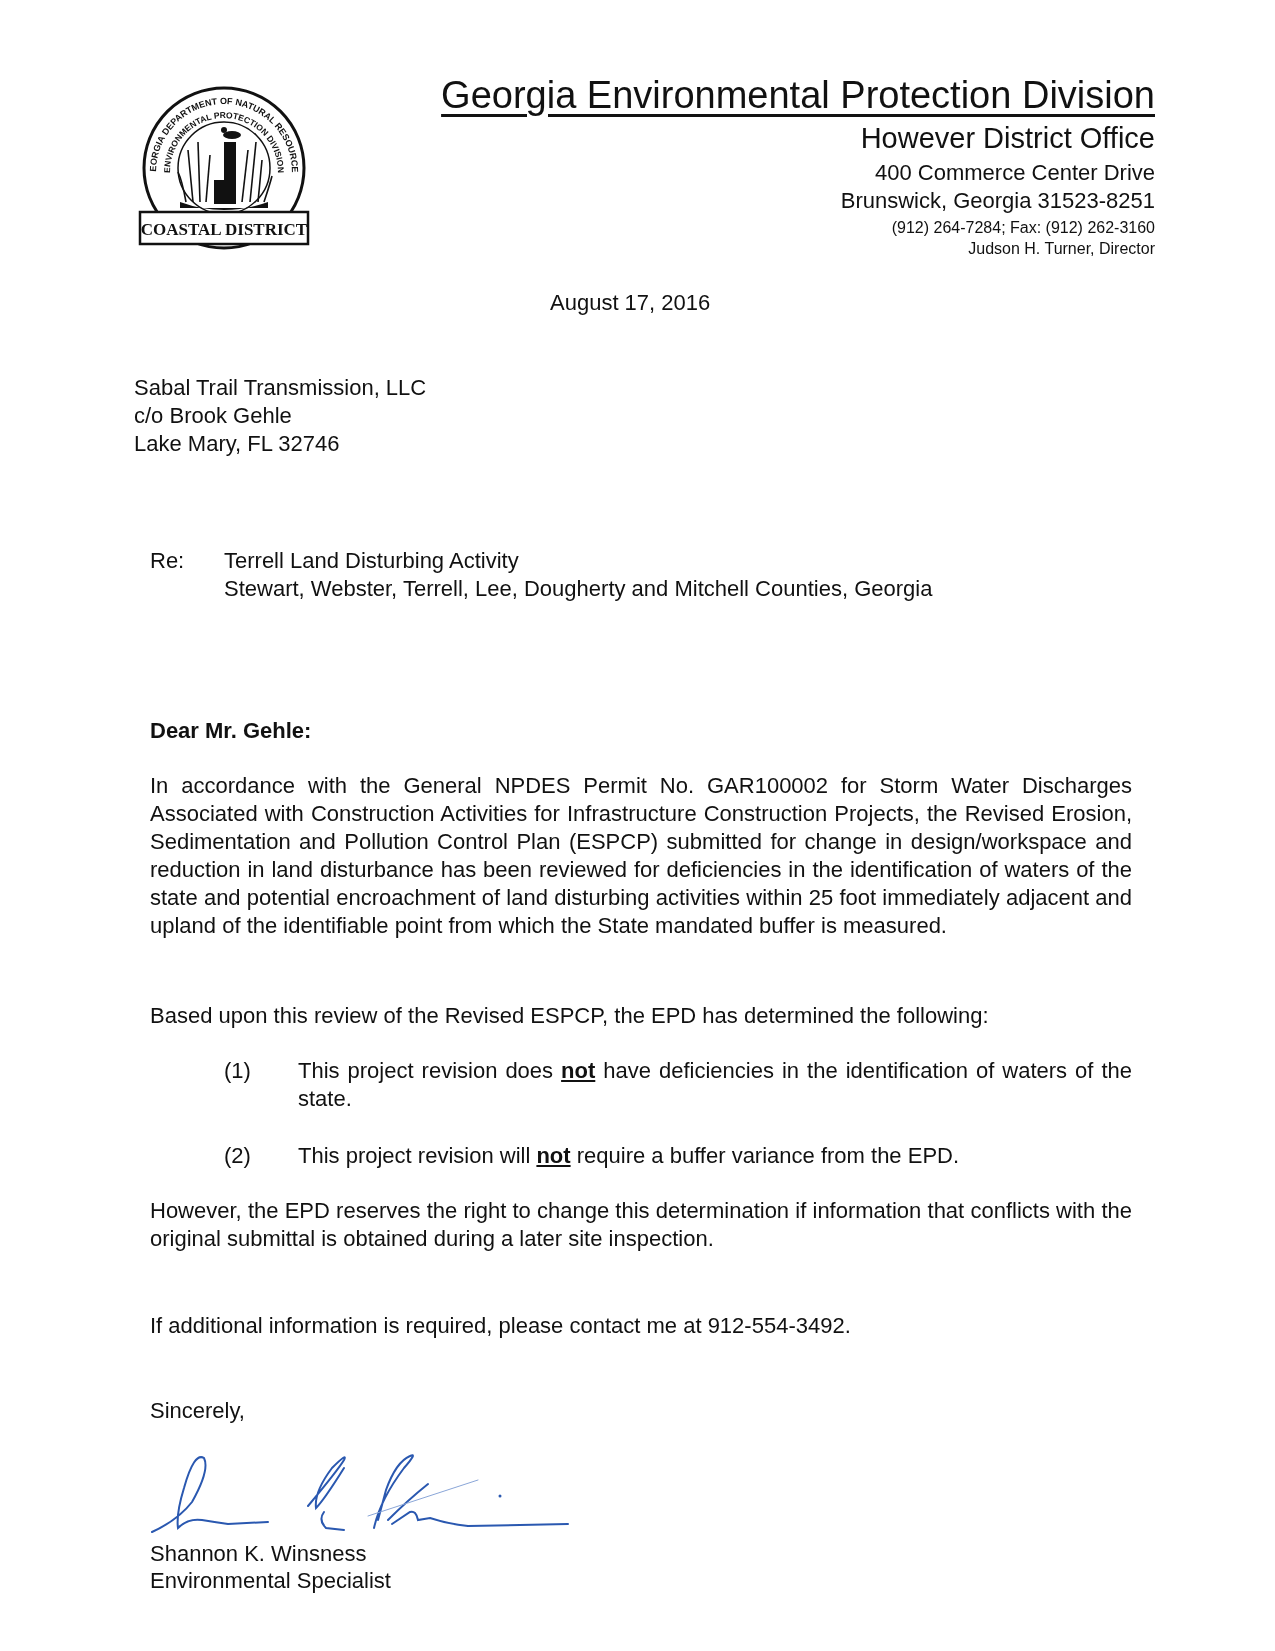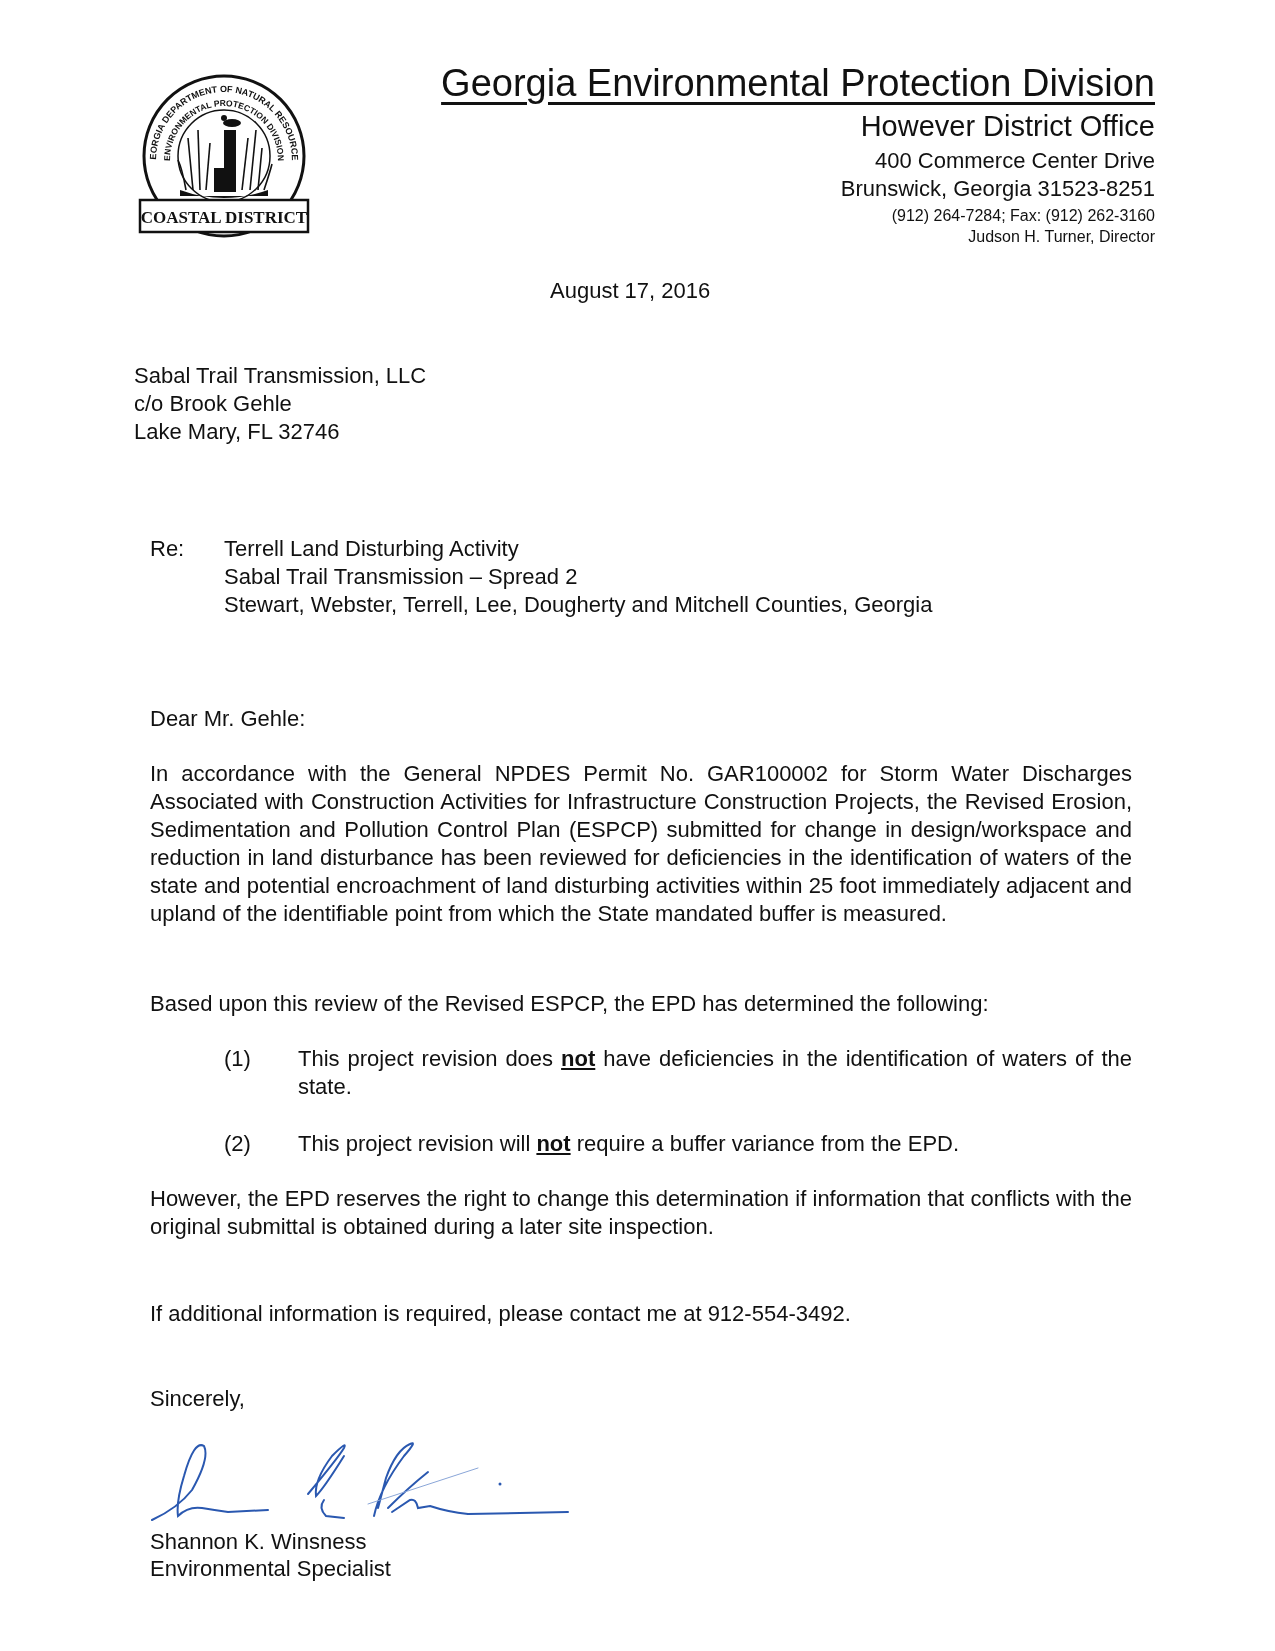--- a/index.html
+++ b/index.html
@@ -1,31 +1,31 @@
 <!DOCTYPE html>
 <html><head>
 <meta charset="utf-8">
 <style>
   html, body { margin:0; padding:0; background:#fff; }
   body { width:1275px; height:1651px; position:relative; overflow:hidden;
          font-family:"Liberation Sans", sans-serif; color:#111; }
-  .abs { position:absolute; }
+  .abs { position:absolute;margin-top:12px; }
   .logo { left:138px; top:68px; width:172px; height:172px; }
   .hdr-title { right:120px; top:62px; font-size:38px; text-decoration:underline; text-underline-offset:6px; white-space:nowrap; }
   .hdr-office { right:120px; top:110px; font-size:29px; white-space:nowrap; }
   .hdr-addr1 { right:120px; top:148px; font-size:22px; white-space:nowrap; }
   .hdr-addr2 { right:120px; top:176px; font-size:22px; white-space:nowrap; }
   .hdr-phone { right:120px; top:207px; font-size:16px; white-space:nowrap; }
   .hdr-dir { right:120px; top:228px; font-size:16px; white-space:nowrap; }
   .date { left:550px; top:278px; font-size:22px; }
   .text { font-size:22px; line-height:28px; }
   .addr { left:134px; top:362px; }
   .re-label { left:150px; top:535px; }
   .re-body { left:224px; top:535px; }
-  .salut { left:150px; top:705px; }
+  .salut { left:150px; top:705px;font-weight:bold; }
   .para { left:150px; width:982px; text-align:justify; text-align-last:left; }
   .p1 { top:760px; }
   .p2 { top:990px; }
   .item { left:150px; width:982px; }
   .item .num { position:absolute; left:74px; top:0; }
   .item .body { position:absolute; left:148px; width:834px; text-align:justify; text-align-last:left; }
   .i1 { top:1045px; }
   .i2 { top:1130px; }
   .p3 { top:1185px; }
   .p4 { top:1300px; }
@@ -89,21 +89,20 @@
 
 <div class="abs text addr">
   <span class="line">Sabal Trail Transmission, LLC</span>
   <span class="line">c/o Brook Gehle</span>
   <span class="line">Lake Mary, FL 32746</span>
 </div>
 
 <div class="abs text re-label">Re:</div>
 <div class="abs text re-body">
   <span class="line">Terrell Land Disturbing Activity</span>
-  <span class="line">Sabal Trail Transmission – Spread 2</span>
   <span class="line">Stewart, Webster, Terrell, Lee, Dougherty and Mitchell Counties, Georgia</span>
 </div>
 
 <div class="abs text salut">Dear Mr. Gehle:</div>
 
 <div class="abs text para p1">In accordance with the General NPDES Permit No. GAR100002 for Storm Water Discharges Associated with Construction Activities for Infrastructure Construction Projects, the Revised Erosion, Sedimentation and Pollution Control Plan (ESPCP) submitted for change in design/workspace and reduction in land disturbance has been reviewed for deficiencies in the identification of waters of the state and potential encroachment of land disturbing activities within 25 foot immediately adjacent and upland of the identifiable point from which the State mandated buffer is measured.</div>
 <div class="abs text para p2">Based upon this review of the Revised ESPCP, the EPD has determined the following:</div>
 
 <div class="abs text item i1">
   <span class="num">(1)</span>

